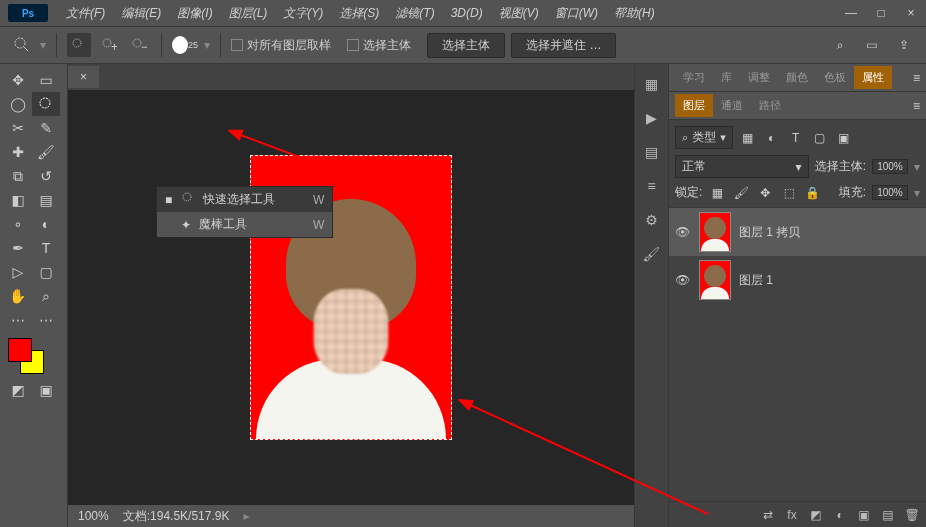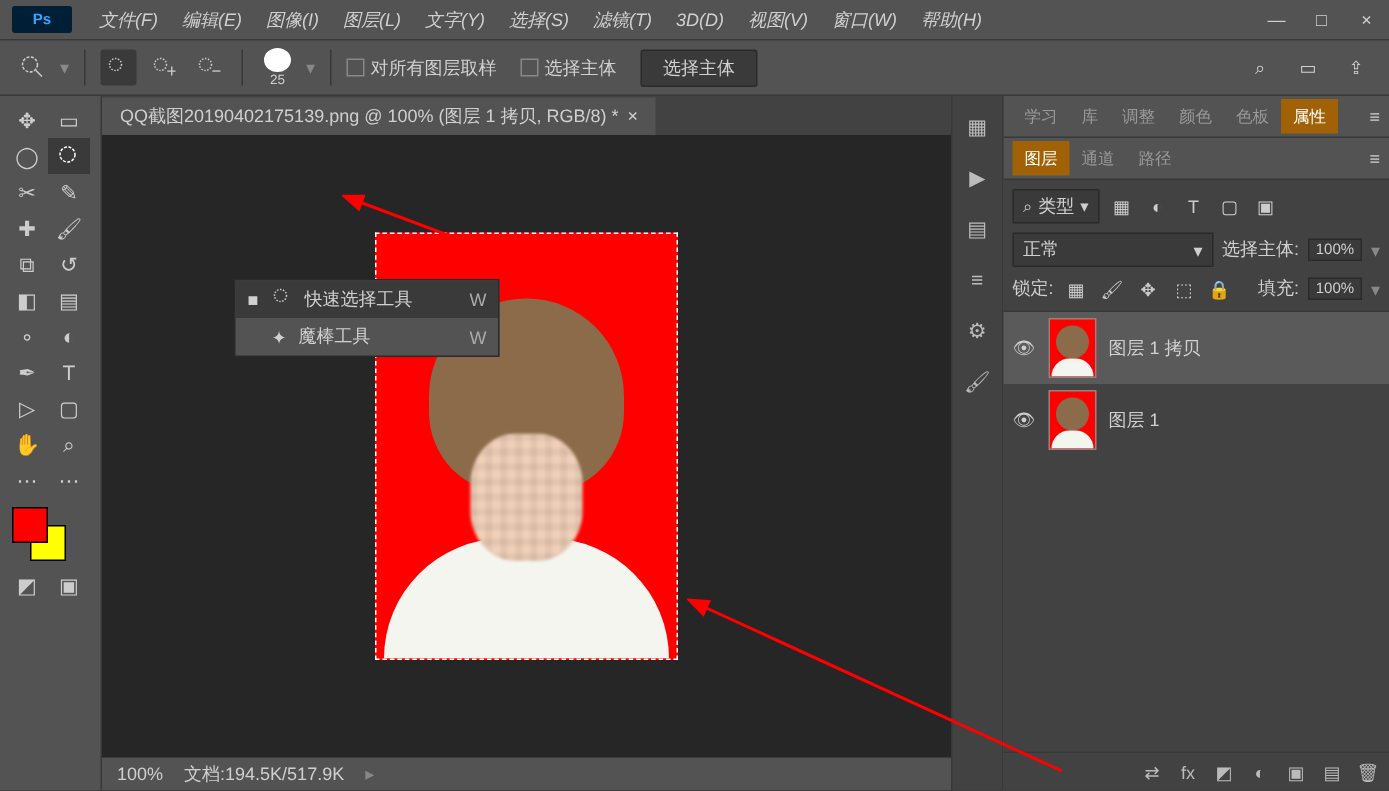--- a/index.html
+++ b/index.html
@@ -9,21 +9,21 @@
 .menubar { height: 26px; background: #535353; display: flex; align-items: center; padding-left: 8px; }
 .ps-logo { width: 40px; height: 18px; background: #001e36; color: #31a8ff; display: flex; align-items: center; justify-content: center; font-weight: bold; font-size: 10px; border-radius: 2px; margin-right: 10px; }
 .menubar-item { padding: 0 8px; cursor: pointer; font-style: italic; }
 .window-controls { margin-left: auto; display: flex; }
 .window-controls span { width: 30px; height: 26px; display: flex; align-items: center; justify-content: center; cursor: pointer; }
 
 
 .optionsbar { height: 38px; background: #535353; border-top: 1px solid #383838; border-bottom: 1px solid #383838; display: flex; align-items: center; padding: 0 10px; gap: 6px; }
 .tool-icon-btn { width: 24px; height: 24px; display: flex; align-items: center; justify-content: center; cursor: pointer; border-radius: 2px; }
 .tool-icon-btn.active { background: #3a3a3a; }
-.brush-preview { width: 26px; height: 26px; display: flex; flex-direction: column; align-items: center; justify-content: center; }
+.brush-preview { width: 26px; height: 26px; display: flex; flex-direction: row; align-items: center; justify-content: center; }
 .brush-dot { width: 18px; height: 18px; background: #fff; border-radius: 50%; }
 .brush-size { font-size: 9px; }
 .divider { width: 1px; height: 24px; background: #383838; margin: 0 4px; }
 .checkbox { width: 12px; height: 12px; border: 1px solid #888; margin-right: 4px; display: inline-block; vertical-align: middle; }
 .checkbox-label { display: flex; align-items: center; margin-right: 10px; }
 .pill-btn { background: #3a3a3a; border: 1px solid #2a2a2a; padding: 3px 14px; border-radius: 2px; cursor: pointer; }
 .options-right { margin-left: auto; display: flex; gap: 8px; }
 
 
 .main { display: flex; height: calc(527px - 26px - 38px); }
@@ -147,20 +147,21 @@
   <div class="divider"></div>
   <label class="checkbox-label">
       <span class="checkbox"></span>
       <span>对所有图层取样</span>
     </label>
   <label class="checkbox-label">
       <span class="checkbox"></span>
       <span>选择主体</span>
     </label>
   <div class="pill-btn">选择主体</div>
+  <div class="pill-btn">选择并遮住 …</div>
   <div class="options-right">
     <span class="tool-icon-btn">⌕</span>
     <span class="tool-icon-btn">▭</span>
     <span class="tool-icon-btn">⇪</span>
   </div>
 </div>
 
 <div class="main">
 
   <div class="toolbox">
@@ -194,21 +195,20 @@
       <div class="swatch-bg" style="background:#ffff00"></div>
       <div class="swatch-fg" style="background:#ff0000"></div>
     </div>
     <div class="tool">◩</div>
     <div class="tool">▣</div>
   </div>
 
   <div class="canvas-area">
     <div class="doc-tab">
       <div class="doc-tab-inner">
-        <span>QQ截图20190402175139.png @ 100% (图层 1 拷贝, RGB/8) *</span>
         <span>×</span>
       </div>
     </div>
     <div class="canvas-viewport">
       <div class="canvas-image">
         <div class="person-shape">
           <div class="shoulders"></div>
           <div class="hair"></div>
           <div class="face-blur pixelate"></div>
         </div>

